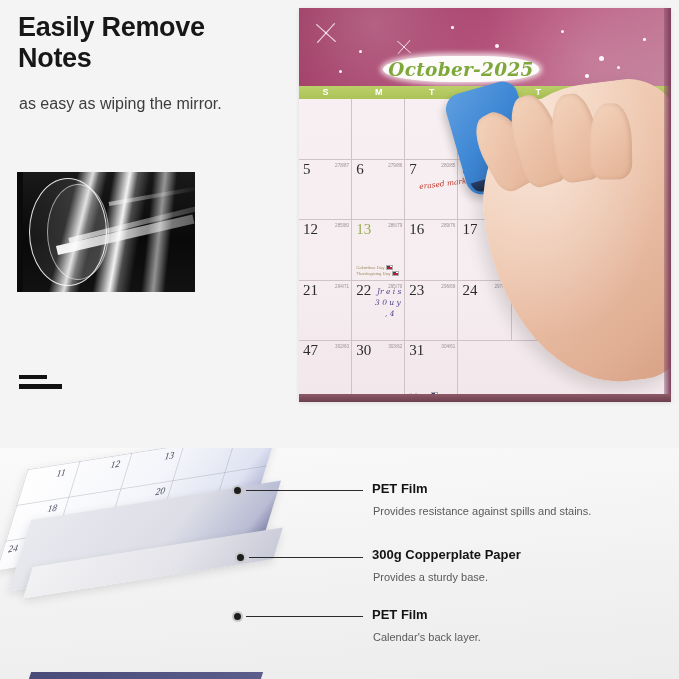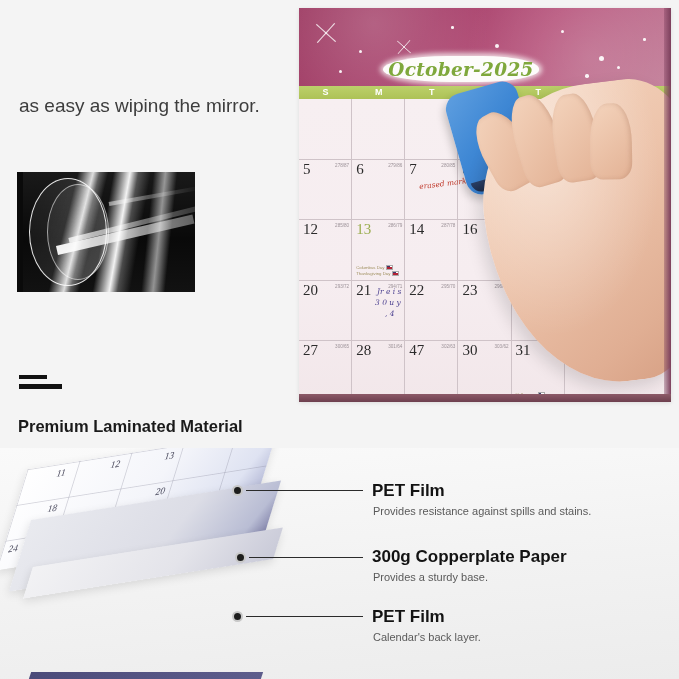--- a/index.html
+++ b/index.html
@@ -12,21 +12,21 @@
   .page { position: relative; width: 679px; height: 679px; background: #f4f4f4; }
 
   
   .headline {
     position: absolute; left: 18px; top: 12px; width: 262px;
     font-size: 27px; font-weight: bold; line-height: 1.13;
     color: #171717; letter-spacing: -0.3px;
   }
   .subhead {
     position: absolute; left: 19px; top: 95px; width: 265px;
-    font-size: 19px; color: #3d3d3d;
+    font-size: 16px; color: #3d3d3d;
   }
 
   
   .film-photo {
     position: absolute; left: 17px; top: 172px; width: 178px; height: 120px;
     background: #0a0a0a; overflow: hidden;
   }
   .film-roll {
     position: absolute; left: 6px; top: -6px; width: 185px; height: 132px;
     background:
@@ -236,32 +236,33 @@
   }
 
   
   .callout { position: absolute; }
   .dot {
     position: absolute; width: 11px; height: 11px; border-radius: 50%;
     background: #1d1d1d; border: 2.5px solid #c8c8c8;
   }
   .leader { position: absolute; height: 1.2px; background: #2b2b2b; }
   .co-title {
-    position: absolute; font-size: 17px; font-weight: bold; color: #131313;
+    position: absolute; font-size: 13px; font-weight: bold; color: #131313;
     white-space: nowrap;
   }
   .co-sub {
     position: absolute; font-size: 11px; color: #5a5a5a; white-space: nowrap;
   }
 </style>
 </head>
 <body>
 
 <div class="page">
 
+  <div class="headline">Easily Remove Notes</div>
   <div class="subhead">as easy as wiping the mirror.</div>
 
   <div class="film-photo">
     <div class="film-roll"></div>
     <div class="film-ellipse"></div>
     <div class="film-ellipse inner"></div>
     <div class="film-streak fs1"></div>
     <div class="film-streak fs2"></div>
     <div class="film-streak fs3"></div>
   </div>
@@ -346,24 +347,20 @@
         <div class="cell">
           <span class="dnum">12</span>
           <span class="doy">285/80</span>
         </div>
         <div class="cell holiday">
           <span class="dnum">13</span>
           <span class="doy">286/79</span>
           <span class="hol">Columbus Day<span class="flag us"></span><br>Thanksgiving Day<span class="flag us"></span></span>
         </div>
         <div class="cell">
-          <span class="dnum">14</span>
-          <span class="doy">287/78</span>
-        </div>
-        <div class="cell">
           <span class="dnum">16</span>
           <span class="doy">289/76</span>
         </div>
         <div class="cell">
           <span class="dnum">17</span>
           <span class="doy">290/75</span>
         </div>
         <div class="cell">
           <span class="dnum">18</span>
           <span class="doy">291/74</span>
@@ -396,24 +393,20 @@
           <span class="dnum">25</span>
           <span class="doy">298/67</span>
         </div>
         <div class="cell">
           <span class="dnum">26</span>
           <span class="doy">299/66</span>
         </div>
         <div class="cell">
           <span class="dnum">27</span>
           <span class="doy">300/65</span>
-        </div>
-        <div class="cell">
-          <span class="dnum">28</span>
-          <span class="doy">301/64</span>
         </div>
         <div class="cell">
           <span class="dnum">47</span>
           <span class="doy">302/63</span>
         </div>
         <div class="cell">
           <span class="dnum">30</span>
           <span class="doy">303/62</span>
         </div>
         <div class="cell">
@@ -441,21 +434,20 @@
       <div class="finger f4"></div>
     </div>
 
     <div class="cal-right-edge"></div>
     <div class="cal-bottom-edge"></div>
   </div>
 
   <div class="bar bar1"></div>
   <div class="bar bar2"></div>
 
-  <div class="section-title">Premium Laminated Material</div>
 
   <div class="lam-wrap">
 
     <div class="sheet sheet-top">
       <div class="mini-grid"></div>
       <span class="mini-num" style="left:32px;  top:4px;">11</span>
       <span class="mini-num" style="left:86px;  top:4px;">12</span>
       <span class="mini-num" style="left:140px; top:4px;">13</span>
       <span class="mini-num" style="left:34px;  top:38px;">18</span>
       <span class="mini-num" style="left:142px; top:38px;">20</span>

